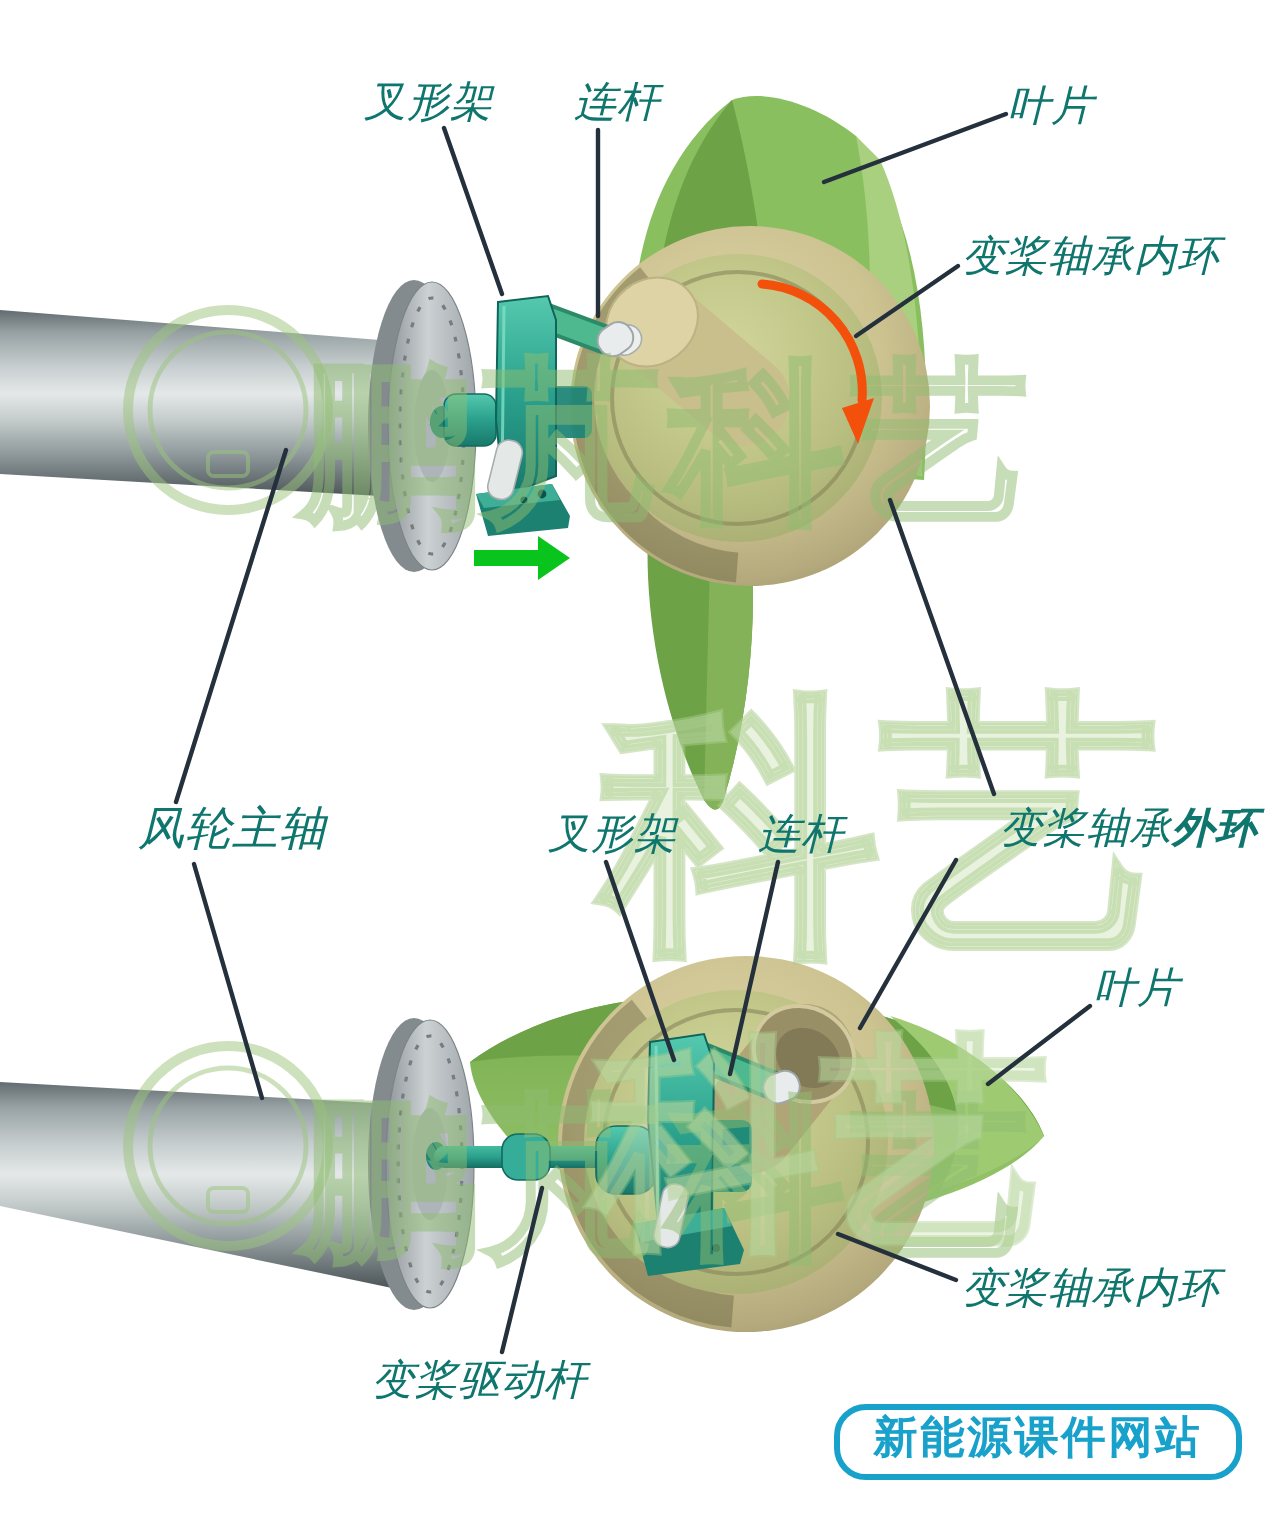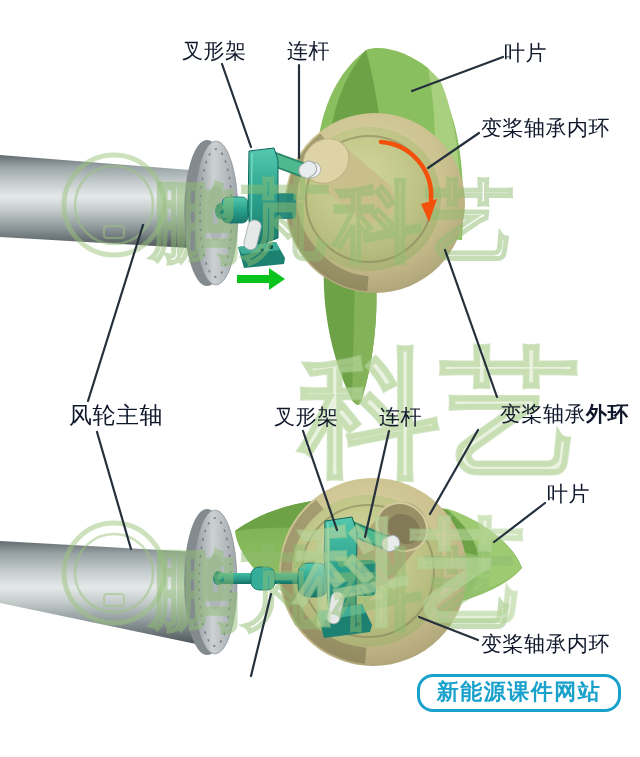--- a/index.html
+++ b/index.html
@@ -2,27 +2,27 @@
 <html><head>
 <meta charset="utf-8">
 <style>
   html,body{margin:0;padding:0;background:#ffffff;}
   #canvas{
     position:relative;width:640px;height:757px;background:#ffffff;overflow:hidden;
     font-family:"DejaVu Sans",sans-serif;
   }
   #scene{position:absolute;left:0;top:0;}
   .label{
-    position:absolute;font-size:21px;line-height:1.1;color:#0f172a;
-    white-space:nowrap;letter-spacing:.5px;
+    position:absolute;font-size:21px;line-height:1.1;color:#0f766e;
+    white-space:nowrap;letter-spacing:.5px;font-style:italic;
   }
   .label.big{font-size:23px;}
   .label strong{font-weight:bold;}
   .badge{
-    position:absolute;left:417px;top:674px;width:204px;box-sizing:border-box;
+    position:absolute;left:417px;top:702px;width:204px;box-sizing:border-box;
     border:3px solid #17a1cb;border-radius:16px;color:#17a1cb;
     text-align:center;padding:2px 0 4px 0;background:#ffffff;
   }
   .badge .l1{font-size:22px;font-weight:bold;letter-spacing:1.5px;line-height:1.2;}
   .badge .l2{font-size:22px;font-weight:bold;letter-spacing:.5px;line-height:1.1;}
   .wm-row{font-weight:bold;}
 </style>
 </head>
 <body>
 
@@ -222,18 +222,19 @@
   <div class="label" style="left:182px;top:40px;">叉形架</div>
   <div class="label" style="left:287px;top:40px;">连杆</div>
   <div class="label" style="left:504px;top:42px;">叶片</div>
   <div class="label" style="left:481px;top:117px;">变桨轴承内环</div>
   <div class="label big" style="left:37px;top:403px;margin-left:32px;">风轮主轴</div>
   <div class="label" style="left:274px;top:406px;">叉形架</div>
   <div class="label" style="left:379px;top:406px;">连杆</div>
   <div class="label" style="left:500px;top:403px;"><span>变桨轴承</span><strong>外环</strong></div>
   <div class="label" style="left:547px;top:483px;">叶片</div>
   <div class="label" style="left:481px;top:633px;">变桨轴承内环</div>
+  <div class="label" style="left:186px;top:679px;">变桨驱动杆</div>
 
   <div class="badge">
     <div class="l1">新能源课件网站</div>
   </div>
 
 </div>
 
 </body></html>

